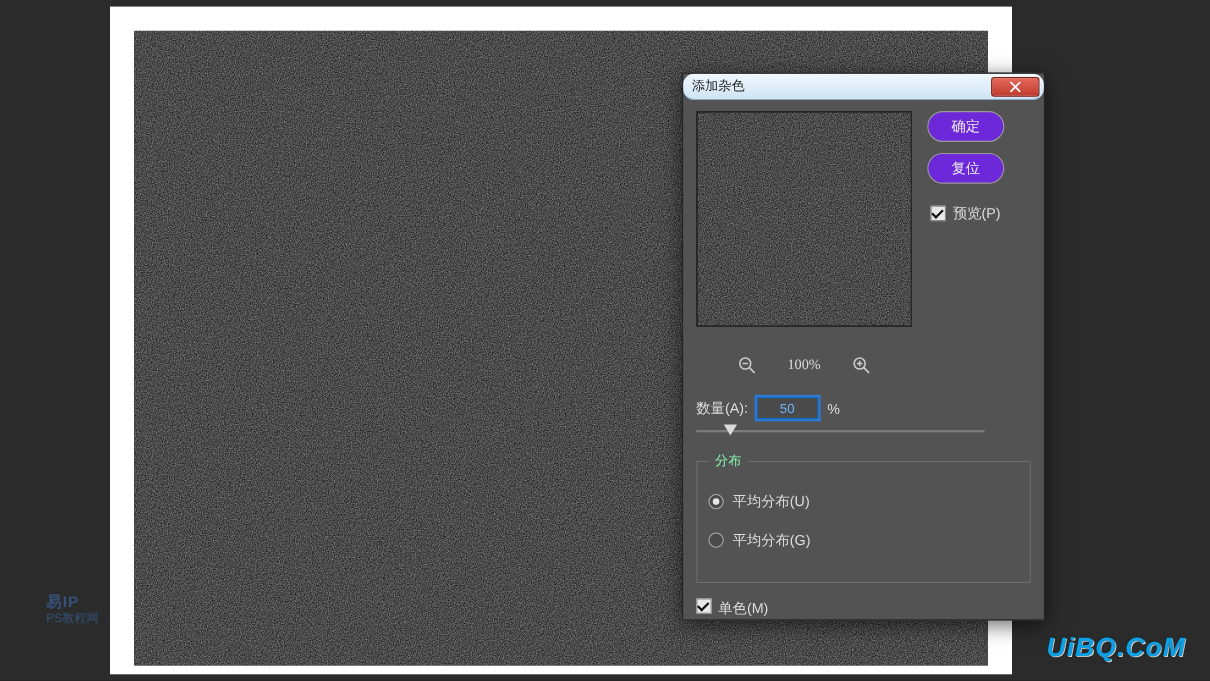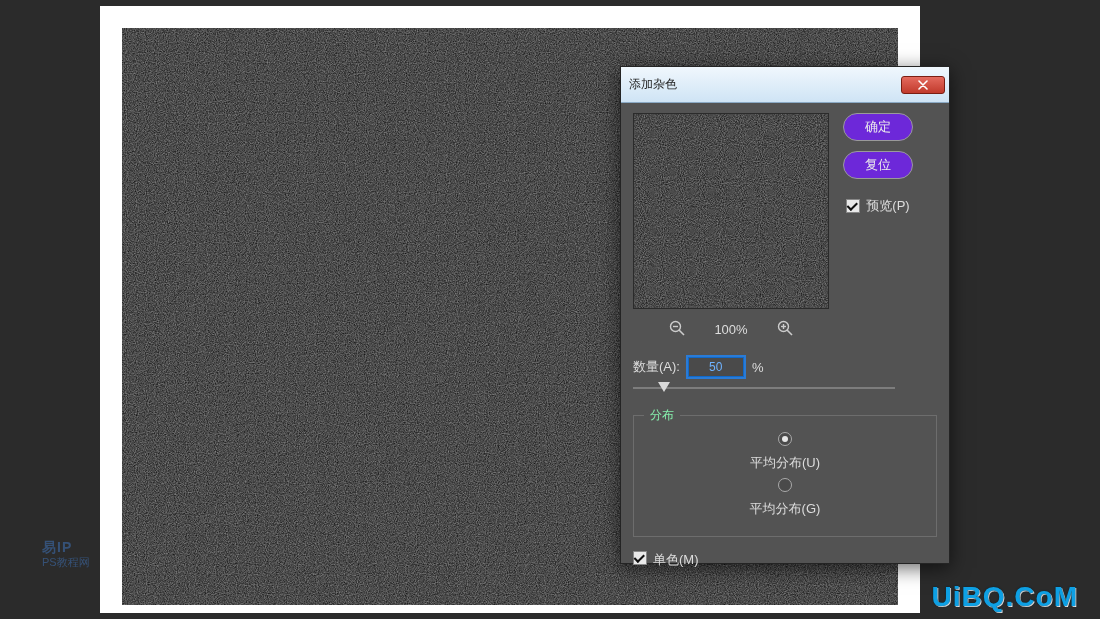--- a/index.html
+++ b/index.html
@@ -37,46 +37,48 @@
     color: #385b8a;
     font-size: 11px;
     line-height: 1.2;
     opacity: 0.8;
     margin-top: 44px;
   }
   .watermark-left .wl-top { font-weight: bold; font-size: 14px; letter-spacing: 1px; }
   .watermark-right {
     position: absolute;
     right: 22px;
-    bottom: 6px;
+    bottom: 16px;
     font-family: "Comic Sans MS", cursive, sans-serif;
-    font-size: 28px;
+    font-size: 24px;
     font-weight: bold;
     color: #0ea0e4;
     text-shadow: 0 0 2px #023, 1px 1px 0 #fff;
     letter-spacing: 1px;
+    font-style: italic;
   }
   .dialog {
     position: absolute;
     left: 620px;
     top: 66px;
     width: 330px;
     height: 498px;
     background: #535353;
     border: 1px solid #242424;
     box-shadow: 0 4px 18px rgba(0,0,0,0.6);
   }
   .titlebar {
-    height: 36px;
+    height: 24px;
     background: linear-gradient(#f0f7fd, #cfe4f5);
     border-bottom: 1px solid #8aa9c4;
     display: flex;
     align-items: center;
     justify-content: space-between;
     padding: 0 4px 0 8px;
+    border-radius: 10px;
   }
   .titlebar-title {
     color: #222;
     font-size: 12px;
   }
   .close-btn {
     width: 44px;
     height: 18px;
     background: linear-gradient(#e46a5e, #c13a2c);
     border: 1px solid #7a1d12;
@@ -141,26 +143,27 @@
   .checkbox.checked::after {
     content: "";
     width: 8px;
     height: 4px;
     border-left: 2px solid #111;
     border-bottom: 2px solid #111;
     transform: rotate(-45deg) translate(0,-1px);
   }
   .zoom-row {
     display: flex;
-    align-items: flex-end;
+    align-items: flex-start;
     gap: 28px;
     justify-content: center;
     width: 196px;
-    margin-top: 10px;
+    margin-top: 26px;
     color: #ddd;
+    font-family: Liberation Serif, serif;
   }
   .zoom-icon {
     width: 18px; height: 18px;
     cursor: pointer;
   }
   .amount-row {
     display: flex;
     align-items: center;
     gap: 8px;
     margin-top: 20px;
@@ -211,23 +214,22 @@
     left: 10px;
     background: #535353;
     padding: 0 6px;
     color: #86efac;
     font-size: 12px;
   }
   .radio-row {
     display: flex;
     align-items: center;
     gap: 8px;
-    margin: 6px 0;
-    cursor: pointer;
-    flex-direction: column;
+    margin: 17px 0;
+    cursor: pointer;
   }
   .radio {
     width: 14px; height: 14px;
     border: 1px solid #aaa;
     border-radius: 50%;
     background: #4a4a4a;
     display: flex;
     align-items: center;
     justify-content: center;
   }

